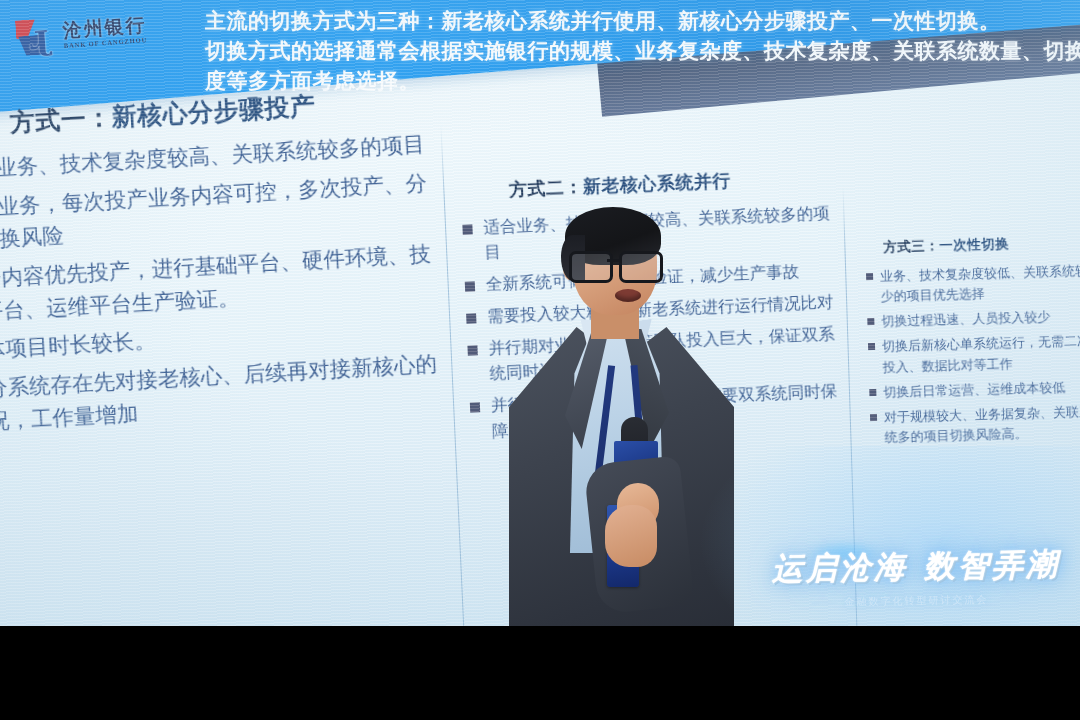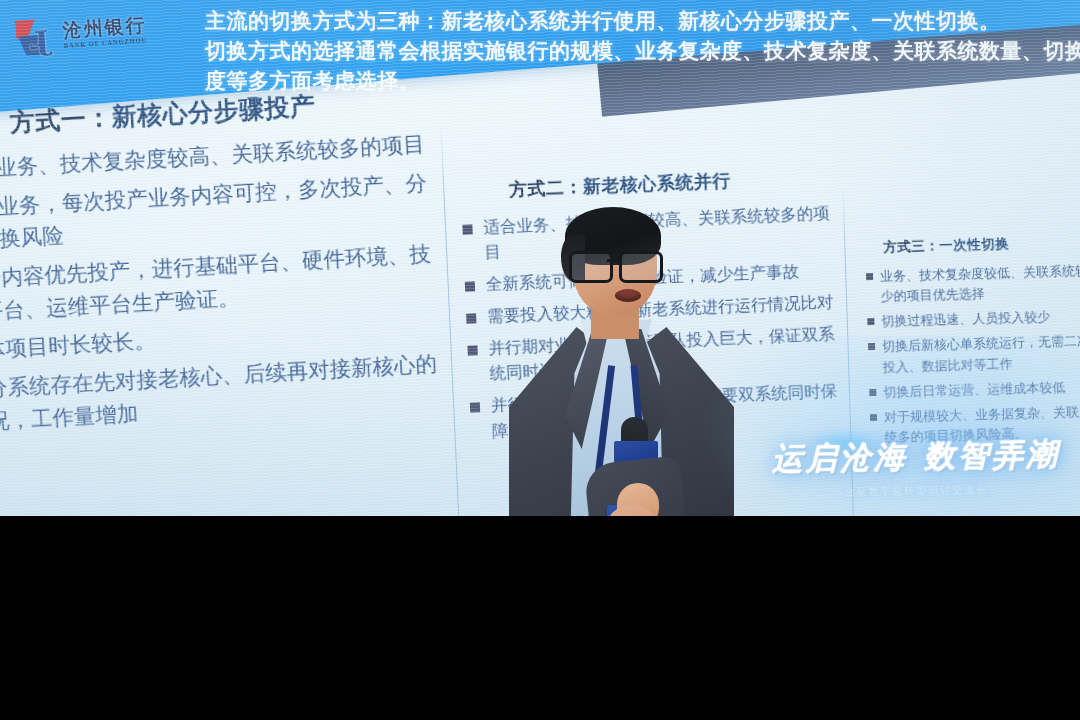--- a/index.html
+++ b/index.html
@@ -1,18 +1,18 @@
 <!DOCTYPE html>
 <html lang="zh"><head>
 <meta charset="utf-8">
 <title>Conference Presentation Photo</title>
 <style>
   html,body{margin:0;padding:0;background:#000;}
   #stage{
-    position:relative;width:1080px;height:516px;overflow:hidden;
+    position:relative;width:1080px;height:626px;overflow:hidden;
     font-family:"Liberation Sans","DejaVu Sans",sans-serif;
     background:#dfeef6;
   }
 
   
   .screen{
     position:absolute;inset:0;
     background:
       linear-gradient(170deg,#ffffff 0%,#f3fafd 18%,#e8f4fa 45%,#dcecf6 70%,#cfe6f4 100%);
   }

